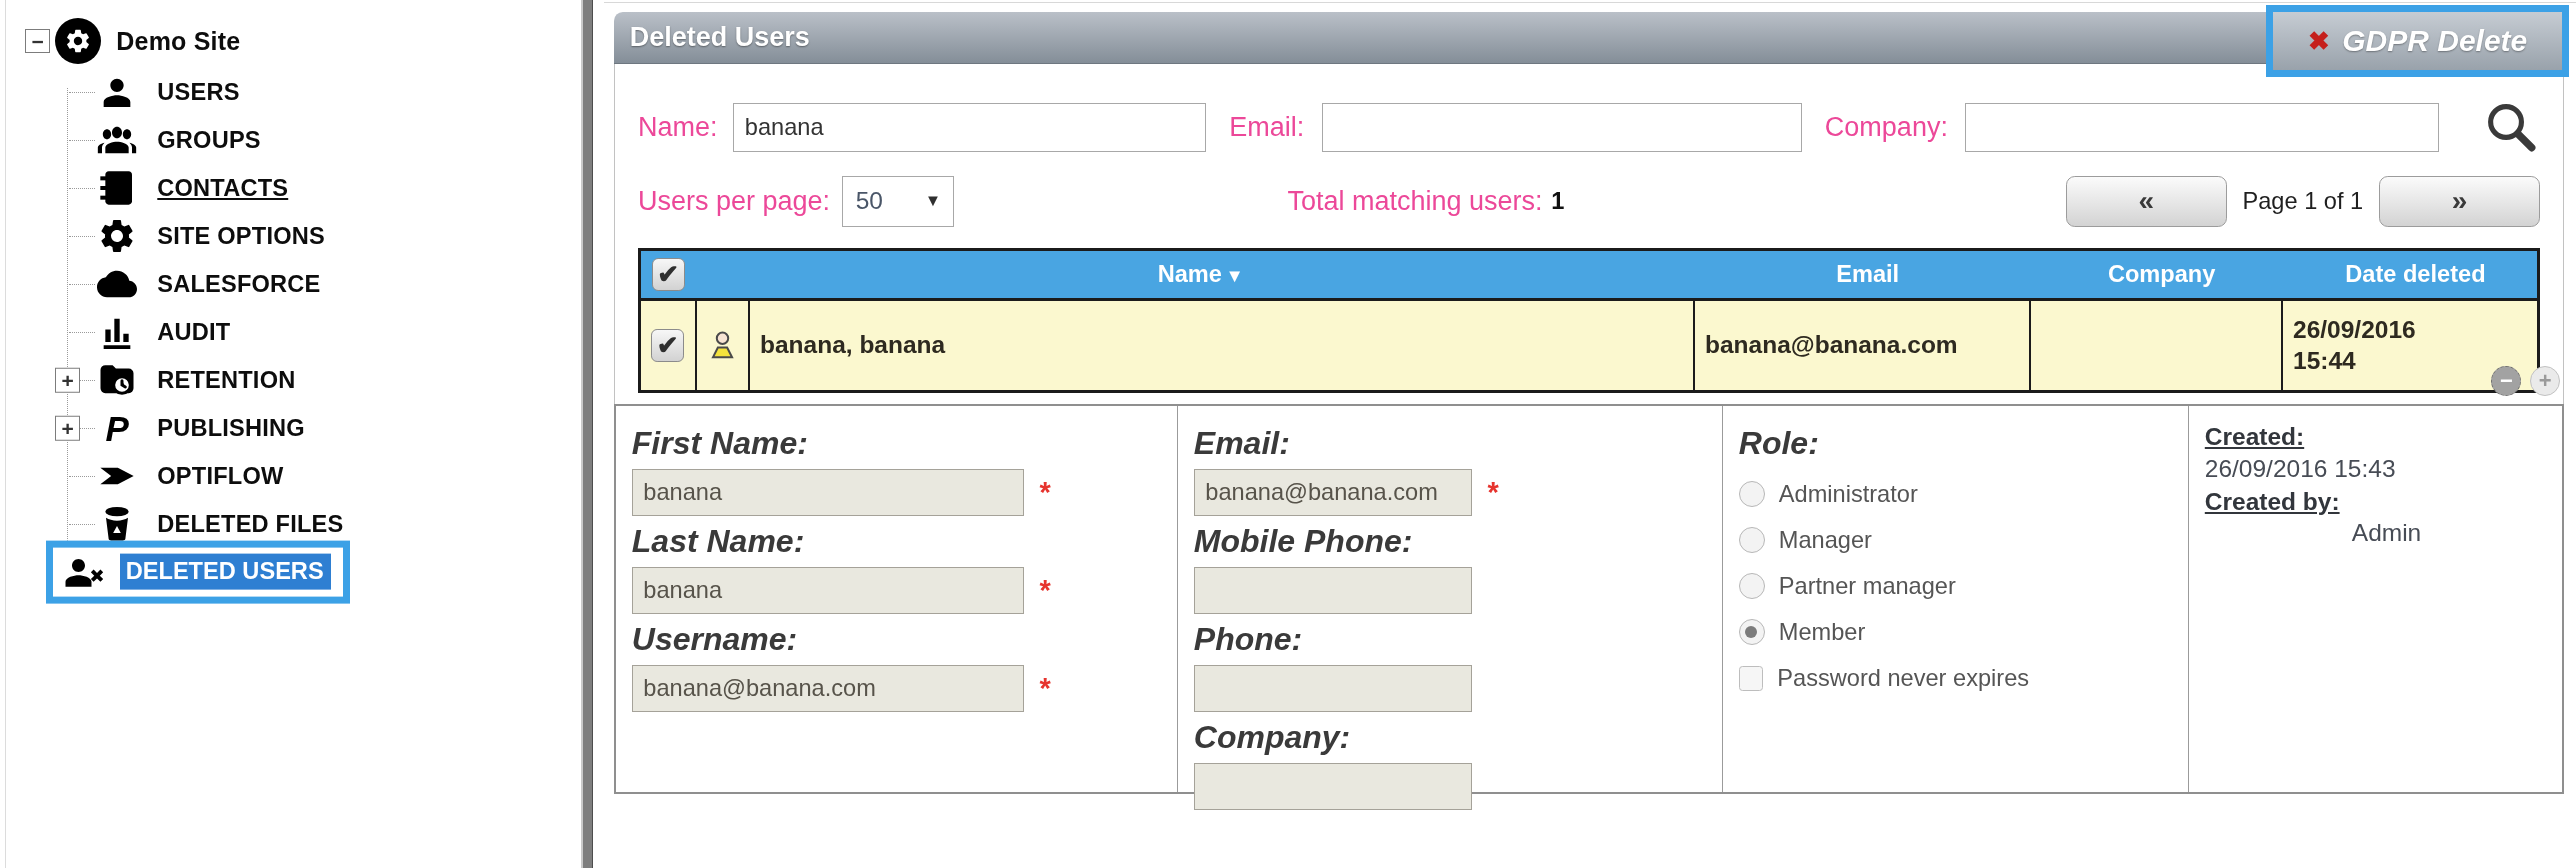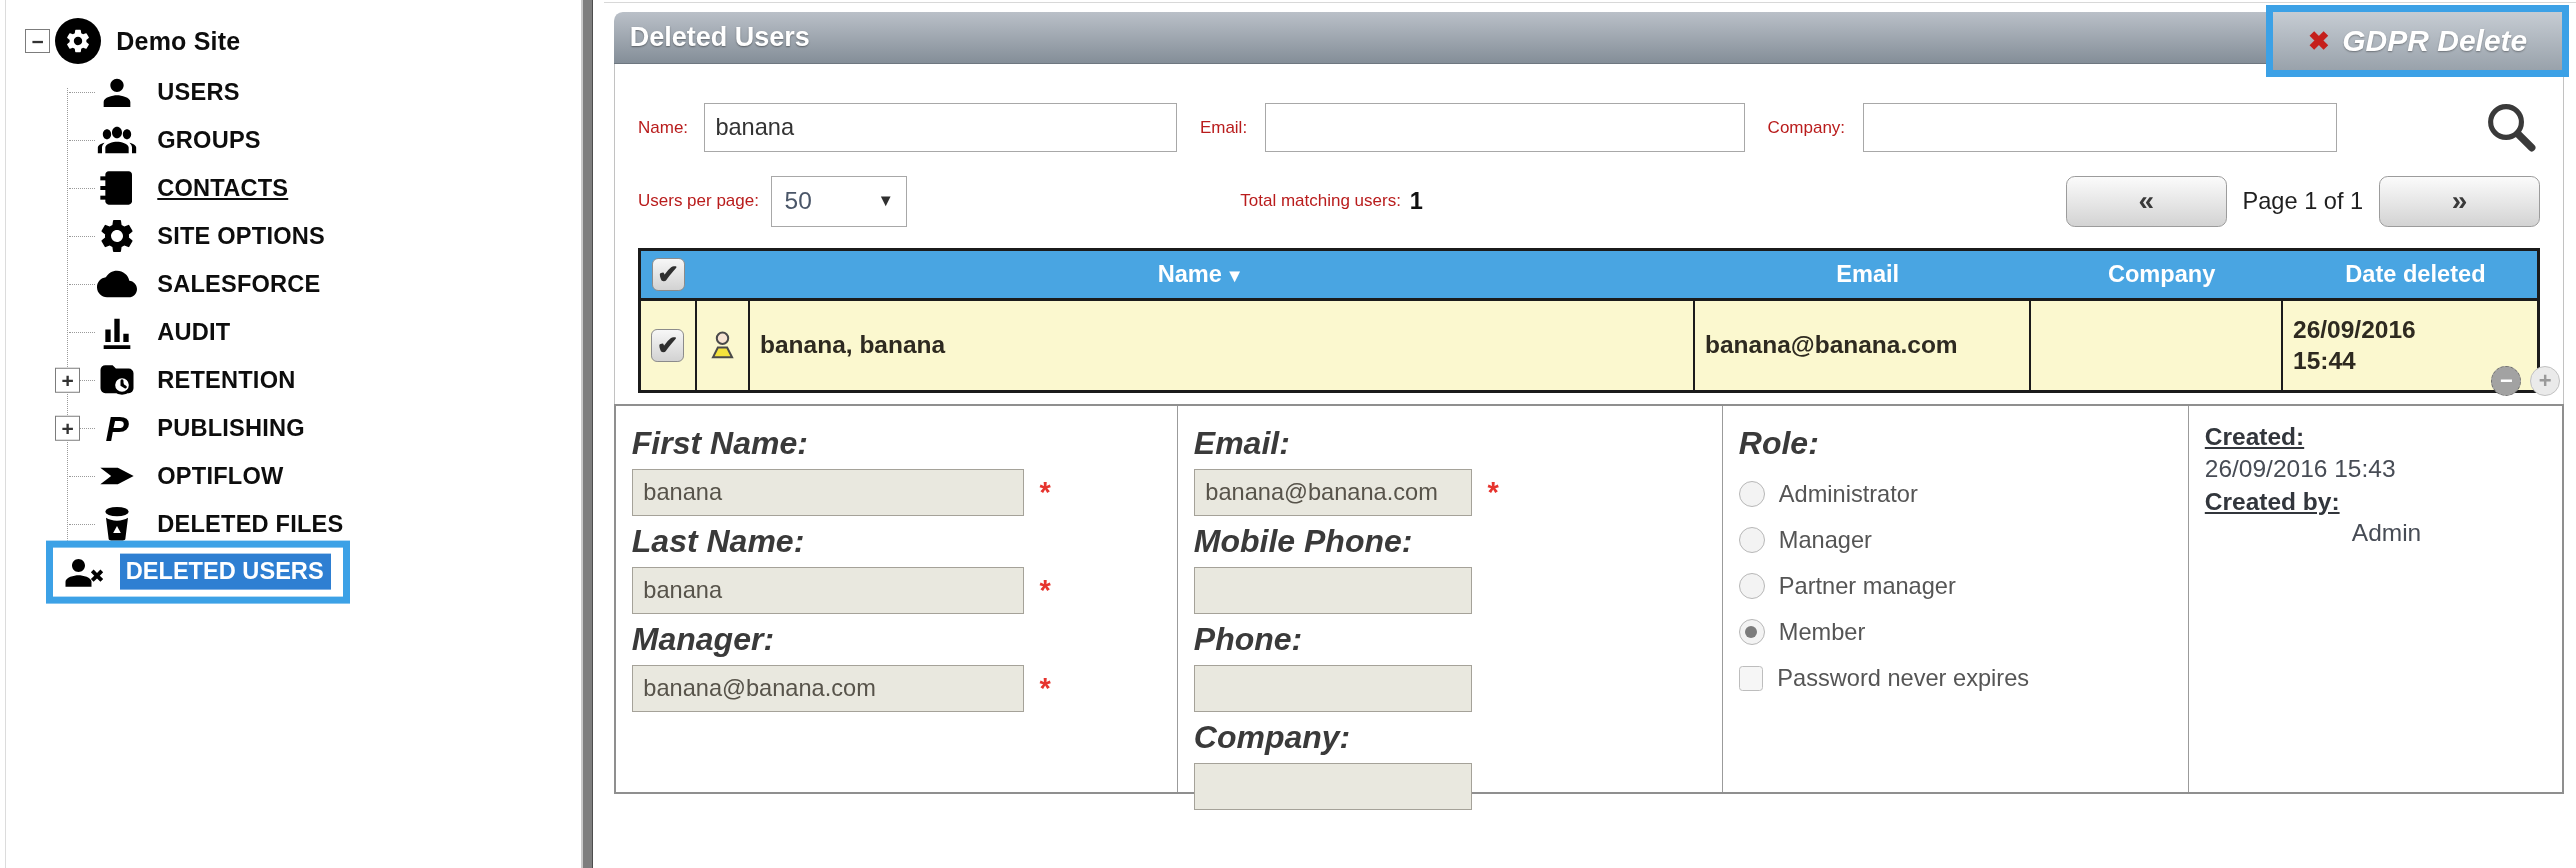--- a/index.html
+++ b/index.html
@@ -43,31 +43,31 @@
     border-bottom:1.8px solid #6e7780;display:flex;align-items:center;position:relative;}
   .mtitle{color:#fff;font-weight:700;font-size:27px;padding-left:15.8px;text-shadow:0 0.9px 1.8px rgba(0,0,0,.4);}
   .gdpr-box{position:absolute;right:-5.2px;top:-7px;width:303px;height:72px;box-sizing:border-box;
     border:7px solid #3ca1e6;background:linear-gradient(#c6ccd3,#99a2ab);
     display:flex;align-items:center;justify-content:center;gap:12.3px;z-index:4;cursor:pointer;}
   .gdpr-x{color:#c5201c;font-size:26px;font-weight:900;line-height:1;}
   .gdpr-label{color:#fff;font-size:30px;font-weight:700;text-shadow:0 0.9px 1.8px rgba(0,0,0,.35);white-space:nowrap;font-style:italic;}
   
   .panel-box{border:1.8px solid #c2c2c2;border-top:none;background:#fff;padding:33px 23px 12.3px 23px;box-sizing:border-box;}
   .srow1{display:flex;align-items:center;}
-  .flabel{font-size:17px;color:#b91c1c;white-space:nowrap;}
+  .flabel{font-size:27px;color:#ec4899;white-space:nowrap;}
   .sinput{height:49px;border:1.8px solid #a8a8a8;font-size:23.6px;color:#333;padding:0 10.5px;box-sizing:border-box;
     font-family:"Liberation Sans",sans-serif;background:#fff;outline:none;}
   .w-name{width:473px;margin-left:15.8px;}
   .w-email{width:480px;margin-left:17.5px;}
   .w-company{width:474px;margin-left:17.5px;}
   .lbl-email{margin-left:23px;}
   .lbl-company{margin-left:23px;}
   .search-btn{margin-left:auto;width:61px;height:61px;display:flex;align-items:center;justify-content:center;cursor:pointer;background:none;border:none;padding:0;}
   .srow2{display:flex;align-items:center;margin-top:17.5px;}
-  .pselect{width:136px;height:51px;border:1.8px solid #a8a8a8;box-sizing:border-box;margin-left:12.3px;
+  .pselect{width:112px;height:51px;border:1.8px solid #a8a8a8;box-sizing:border-box;margin-left:12.3px;
     display:flex;align-items:center;padding:0 12.3px;background:#fff;cursor:pointer;}
   .pselect .pval{font-size:24.5px;color:#4a5668;}
   .pselect .caret{margin-left:auto;font-size:16.6px;color:#2f2f2f;}
   .total-wrap{margin-left:333px;display:flex;gap:8.8px;align-items:center;}
   .total-num{font-weight:700;color:#111;font-size:23.6px;}
   .pager{margin-left:auto;display:flex;align-items:center;gap:15.8px;}
   .pgbtn{width:161px;height:51px;border:1.8px solid #9c9c9c;border-radius:8.8px;background:linear-gradient(#fbfbfb,#d3d3d3);
     font-size:28px;font-weight:700;color:#3a3a3a;display:flex;align-items:center;justify-content:center;cursor:pointer;line-height:1;}
   .pginfo{font-size:23.6px;color:#1f1f1f;white-space:nowrap;}
   
@@ -365,21 +365,21 @@
       <div class="dlabel">First Name:</div>
       <div class="dfield">
         <input class="dinput" type="text" readonly="" value="banana" style="">
         <span class="req">*</span>
       </div>
       <div class="dlabel">Last Name:</div>
       <div class="dfield">
         <input class="dinput" type="text" readonly="" value="banana" style="">
         <span class="req">*</span>
       </div>
-      <div class="dlabel">Manager:</div>
+      <div class="dlabel">Username:</div>
       <div class="dfield">
         <input class="dinput" type="text" readonly="" value="banana@banana.com" style="">
         <span class="req">*</span>
       </div>
     </div>
 
     <div class="dcol dcol2">
       <div class="dlabel">Email:</div>
       <div class="dfield">
         <input class="dinput" type="text" readonly="" value="banana@banana.com" style="">

